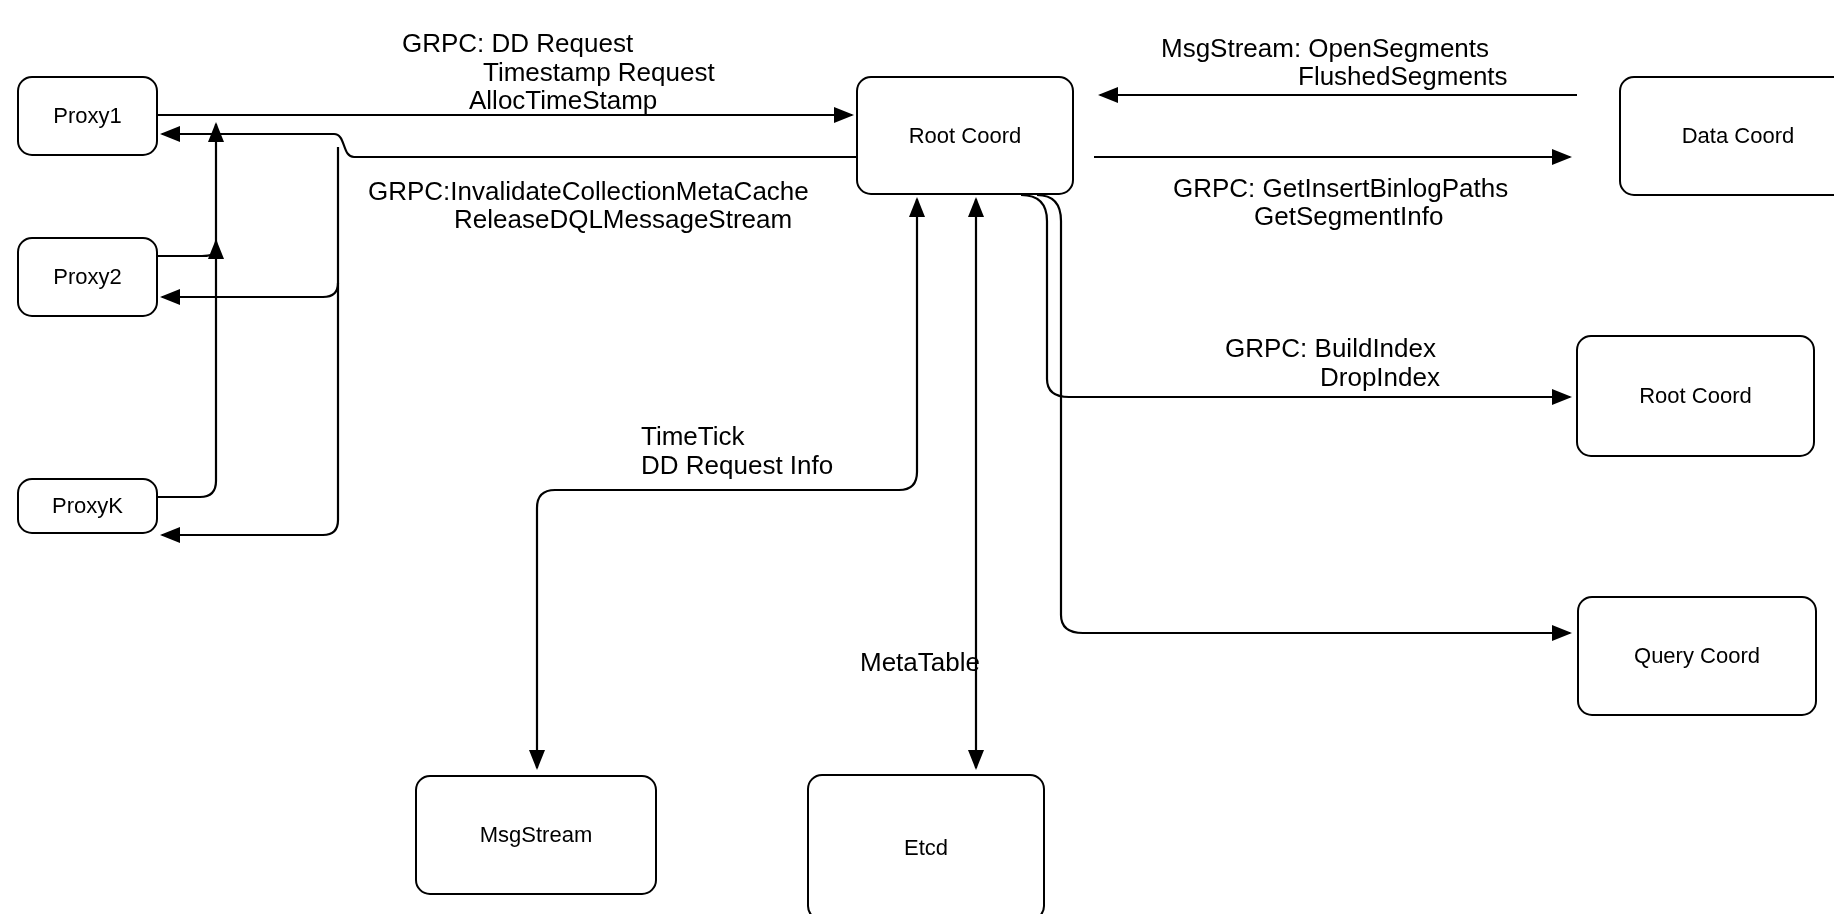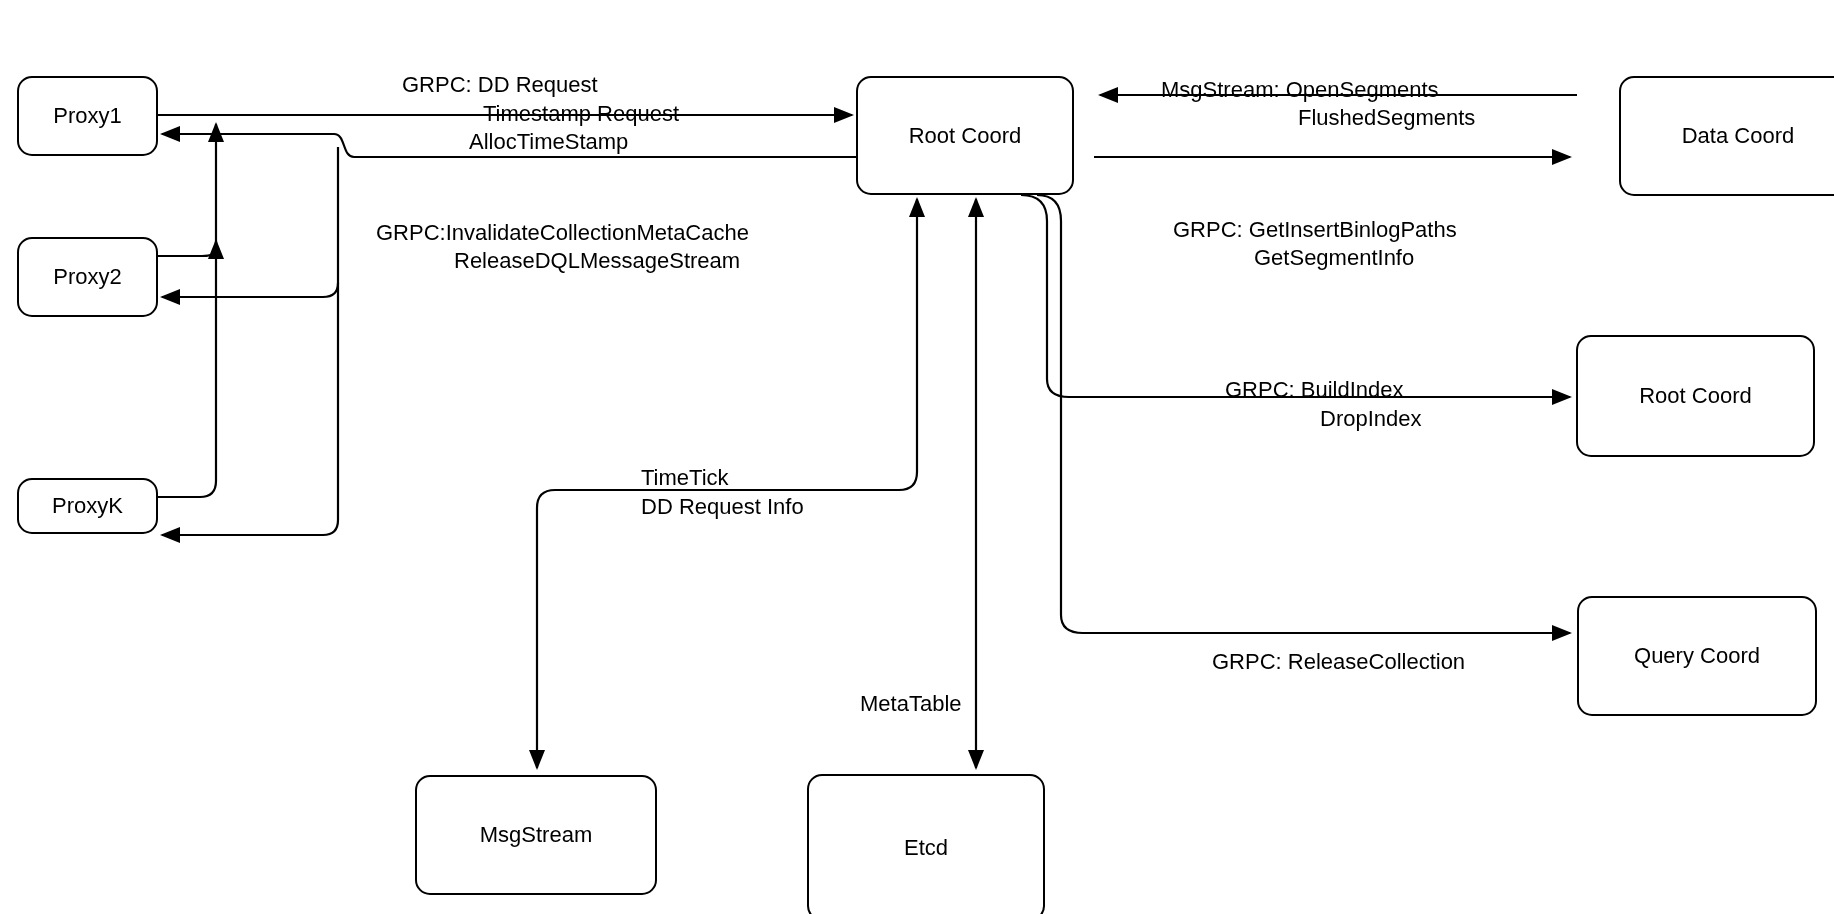--- a/index.html
+++ b/index.html
@@ -18,25 +18,24 @@
     background:#ffffff;
     border:2px solid #000000;
     border-radius:15px;
     display:flex;align-items:center;justify-content:center;
     font-size:22px;
     box-sizing:border-box;
     z-index:2;
   }
   .elabel{
     position:absolute;
-    font-size:22px;
+    font-size:26px;
     line-height:1.25;
     white-space:nowrap;
     z-index:3;
-    margin-top:44px;
   }
 </style>
 </head>
 <body>
 
 <div class="stage">
 
   <svg class="edges" width="1834" height="914" viewBox="0 0 1834 914">
     <defs>
       <marker id="arrE" viewBox="0 0 20 16" refX="18" refY="8" markerWidth="20" markerHeight="16" markerUnits="userSpaceOnUse" orient="auto">
@@ -99,32 +98,31 @@
     <span>MsgStream</span>
   </div>
   <div class="node" style="left:807px;top:774px;width:238px;height:147px">
     <span>Etcd</span>
   </div>
 
   <div class="elabel" style="left:402px;top:27px">GRPC: DD Request</div>
   <div class="elabel" style="left:483px;top:56px">Timestamp Request</div>
   <div class="elabel" style="left:469px;top:84px">AllocTimeStamp</div>
 
-  <div class="elabel" style="left:376px;top:175px">GRPC:InvalidateCollectionMetaCache</div>
+  <div class="elabel" style="left:368px;top:175px">GRPC:InvalidateCollectionMetaCache</div>
   <div class="elabel" style="left:454px;top:203px">ReleaseDQLMessageStream</div>
 
   <div class="elabel" style="left:641px;top:420px">TimeTick</div>
   <div class="elabel" style="left:641px;top:449px">DD Request Info</div>
 
   <div class="elabel" style="left:860px;top:646px">MetaTable</div>
 
   <div class="elabel" style="left:1161px;top:32px">MsgStream: OpenSegments</div>
   <div class="elabel" style="left:1298px;top:60px">FlushedSegments</div>
 
   <div class="elabel" style="left:1173px;top:172px">GRPC: GetInsertBinlogPaths</div>
   <div class="elabel" style="left:1254px;top:200px">GetSegmentInfo</div>
 
   <div class="elabel" style="left:1225px;top:332px">GRPC: BuildIndex</div>
   <div class="elabel" style="left:1320px;top:361px">DropIndex</div>
 
-  <div class="elabel" style="left:1212px;top:604px">GRPC: ReleaseCollection</div>
 
 </div>
 
 </body></html>

